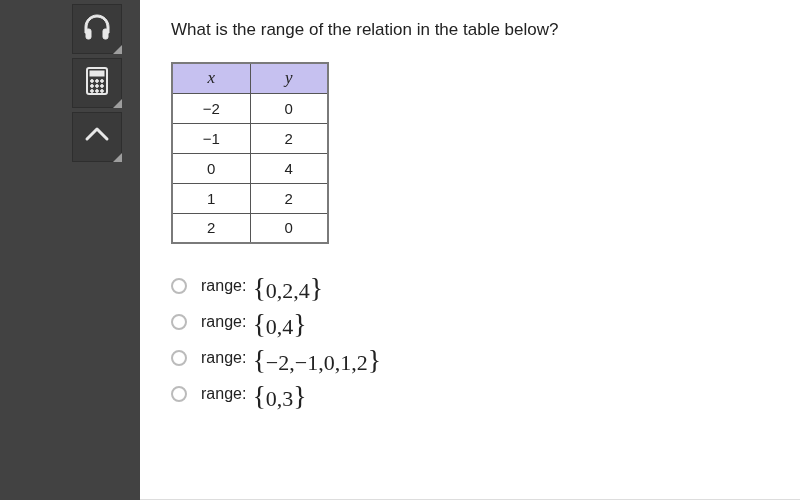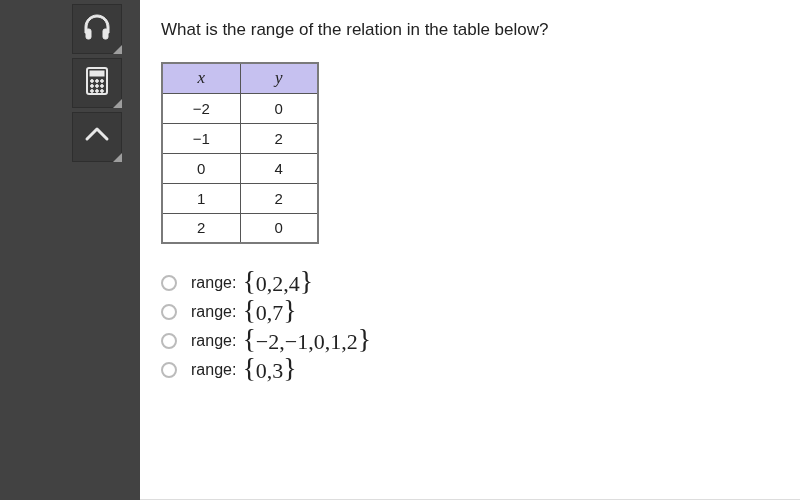--- a/index.html
+++ b/index.html
@@ -36,21 +36,21 @@
       right: -1px;
       bottom: -1px;
       width: 0;
       height: 0;
       border-left: 9px solid transparent;
       border-bottom: 9px solid #9e9e9e;
     }
     .tool-btn svg { width: 32px; height: 32px; fill: #e8e8e8; stroke: #e8e8e8; }
     .main {
       flex: 1;
-      padding: 20px 21px;
+      padding: 20px 31px;
       color: #222;
       border-bottom: 1px solid #ddd;
     }
     .question {
       font-size: 17px;
       margin-bottom: 22px;
     }
     table.relation {
       border-collapse: collapse;
       border: 2px solid #7a7a7a;
@@ -91,20 +91,21 @@
     }
     .option-label {
       font-size: 16px;
       display: flex;
       align-items: center;
       gap: 6px;
     }
     .setnote {
       font-family: "Times New Roman", serif;
       font-size: 22px;
+      margin-top: 7px;
     }
     .brace { font-size: 28px; line-height: 1; position: relative; top: -1px; }
   </style>
 </head>
 <body>
 
 <div class="sidebar">
   <div class="tool-btn">
     <span>
       <svg viewBox="0 0 32 32">
@@ -182,21 +183,21 @@
         <span class="setnote">
           <span class="brace">{</span><span>0,2,4</span><span class="brace">}</span>
         </span>
       </span>
     </div>
     <div class="option">
       <span class="radio"></span>
       <span class="option-label">
         <span>range:</span>
         <span class="setnote">
-          <span class="brace">{</span><span>0,7</span><span class="brace">}</span>
+          <span class="brace">{</span><span>0,4</span><span class="brace">}</span>
         </span>
       </span>
     </div>
     <div class="option">
       <span class="radio"></span>
       <span class="option-label">
         <span>range:</span>
         <span class="setnote">
           <span class="brace">{</span><span>−2,−1,0,1,2</span><span class="brace">}</span>
         </span>

